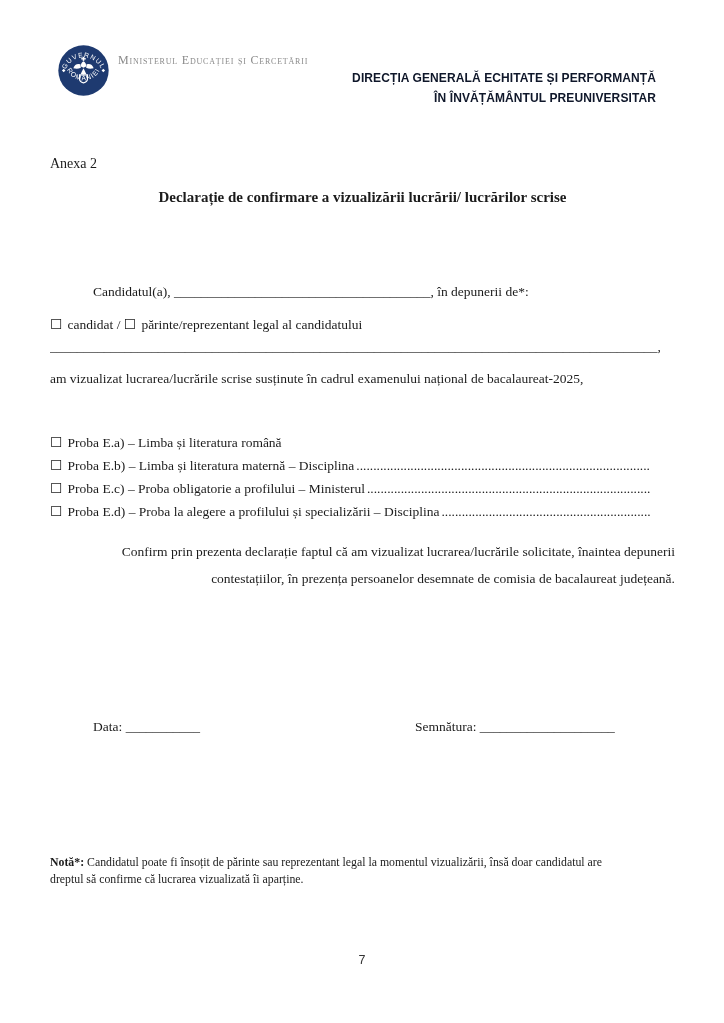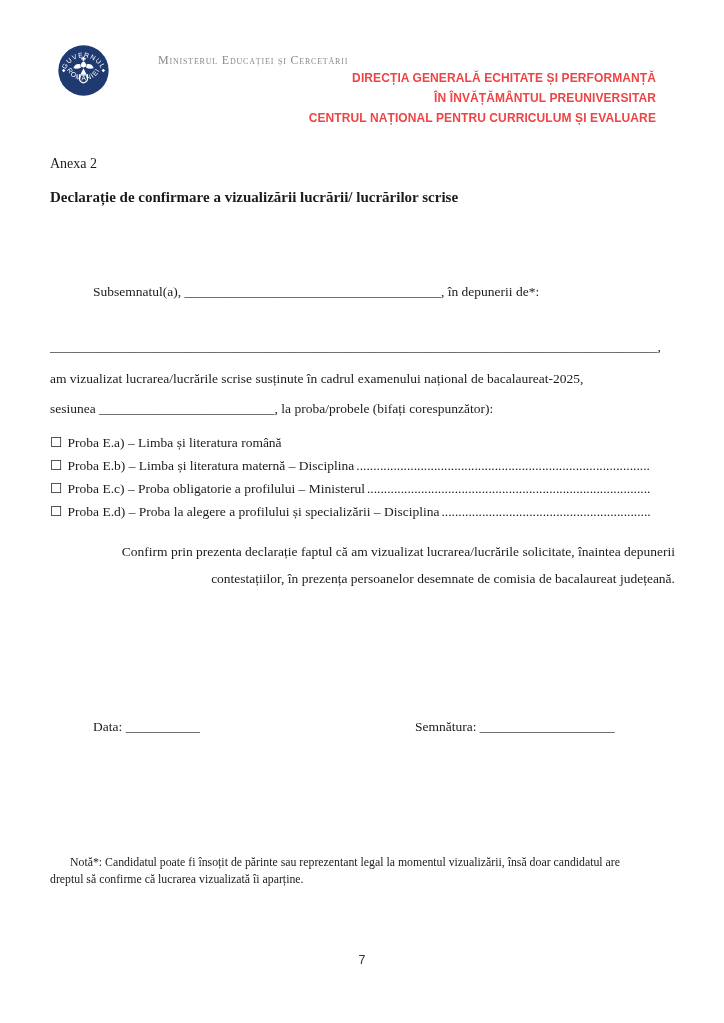--- a/index.html
+++ b/index.html
@@ -21,39 +21,38 @@
     left: 57px; top: 44px;
     width: 53px; height: 53px;
   }
   .ministry {
     position: absolute;
     left: 118px; top: 53px;
     font-variant: small-caps;
     letter-spacing: 0.8px;
     font-size: 12px;
     color: #8a8a8a;
-    margin-left: 40px;
   }
   .departments {
     position: absolute;
     right: 68px; top: 68px;
     text-align: right;
     font-family: "Liberation Sans", sans-serif;
     font-size: 12px;
     font-weight: 600;
     line-height: 20px;
-    color: #ef4444;
+    color: #0f172a;
     letter-spacing: 0.1px;
   }
 
   
   .content-block { position: absolute; left: 50px; width: 625px; font-size: 13.5px; }
 
   .annex { top: 156px; font-weight: normal; font-size: 14px; }
-  .doc-title { top: 189px; text-align: left; font-weight: bold; font-size: 15px; }
+  .doc-title { top: 189px; text-align: center; font-weight: bold; font-size: 15px; }
 
   .p-intro   { top: 284px; text-indent: 43px; white-space: nowrap; }
   .p-role    { top: 316px; white-space: nowrap; }
   .p-addr    { top: 339px; white-space: nowrap; overflow: hidden; }
   .p-viewed  { top: 371px; white-space: nowrap; }
   .p-session { top: 401px; white-space: nowrap; }
 
   .cb {
     font-family: "DejaVu Sans", sans-serif;
     font-size: 14px;
@@ -84,21 +83,21 @@
 
   .sign-row { top: 691px; height: 22px; margin-top: 28px; }
   .sig-date { position: absolute; left: 43px; white-space: nowrap; }
   .sig-sign { position: absolute; left: 365px; white-space: nowrap; }
 
   .note {
     top: 854px;
     font-size: 11.8px;
     line-height: 16.5px;
   }
-  .note b { font-weight: normal; margin-left: 20px; }
+  .note b { font-weight: bold; }
 
   .page-number {
     position: absolute;
     left: 0; top: 953px;
     width: 724px;
     text-align: center;
     font-family: "Liberation Sans", sans-serif;
     font-size: 12.5px;
     color: #333333;
   }
@@ -135,35 +134,34 @@
         <path d="M25.5 35 h9 v4.6 q0 3.2 -4.5 4.4 q-4.5 -1.2 -4.5 -4.4 Z" fill="none" stroke="#ffffff" stroke-width="1.3"></path>
       </g>
     </svg>
   </div>
 
   <div class="ministry">Ministerul Educației și Cercetării</div>
 
   <div class="departments">
     <div>DIRECȚIA GENERALĂ ECHITATE ȘI PERFORMANȚĂ</div>
     <div>ÎN ÎNVĂȚĂMÂNTUL PREUNIVERSITAR</div>
-    <div>CENTRUL NAȚIONAL PENTRU CURRICULUM ȘI EVALUARE</div>
   </div>
 
   <div class="content-block annex">Anexa 2</div>
 
   <div class="content-block doc-title">Declarație de confirmare a vizualizării lucrării/ lucrărilor scrise</div>
 
-  <div class="content-block p-intro"><span>Subsemnatul(a), </span><span class="blank">______________________________________</span><span>, în depunerii de*:</span></div>
+  <div class="content-block p-intro"><span>Candidatul(a), </span><span class="blank">______________________________________</span><span>, în depunerii de*:</span></div>
 
+  <div class="content-block p-role"><span class="cb">☐</span><span>candidat</span><span> / </span><span class="cb">☐</span><span>părinte/reprezentant legal al candidatului</span></div>
 
   <div class="content-block p-addr"><span class="blank">__________________________________________________________________________________________</span><span>,</span></div>
 
   <div class="content-block p-viewed">am vizualizat lucrarea/lucrările scrise susținute în cadrul examenului național de bacalaureat-2025,</div>
 
-  <div class="content-block p-session"><span>sesiunea </span><span class="blank">__________________________</span><span>, la proba/probele (bifați corespunzător):</span></div>
 
   <div class="content-block proba-list">
     <div class="proba-item">
       <span class="cb">☐</span>
       <span class="li-label">Proba E.a) – Limba și literatura română</span>
     </div>
     <div class="proba-item">
       <span class="cb">☐</span>
       <span class="li-label">Proba E.b) – Limba și literatura maternă – Disciplina</span>
       <span class="leader">..........................................................................................................................................................................</span>

